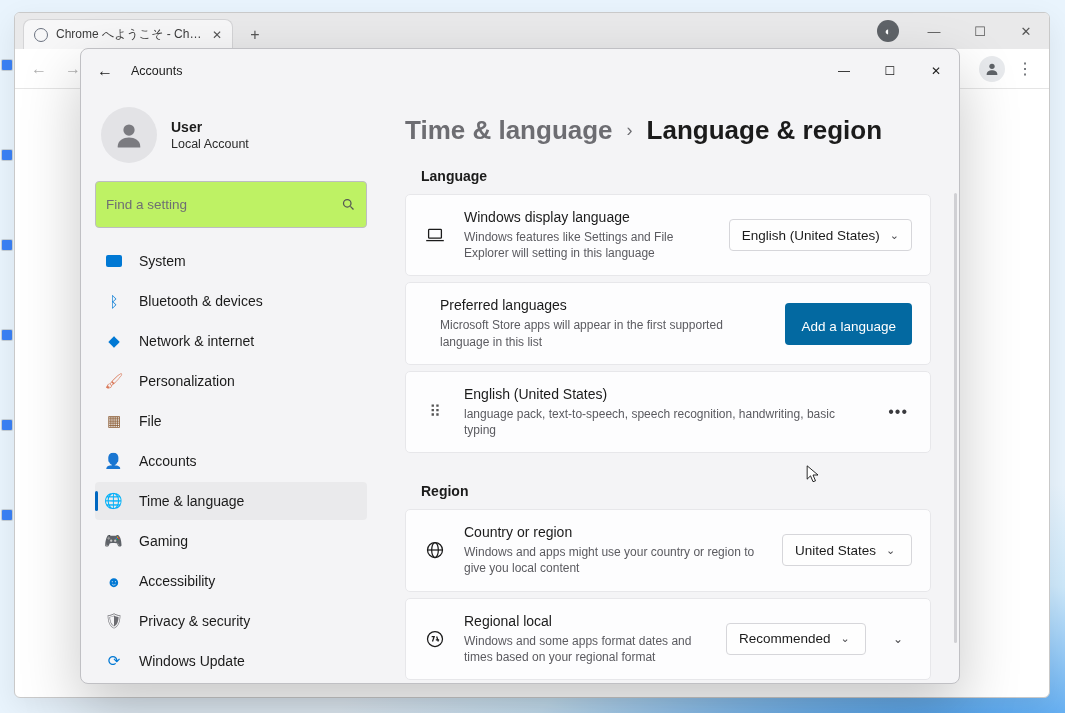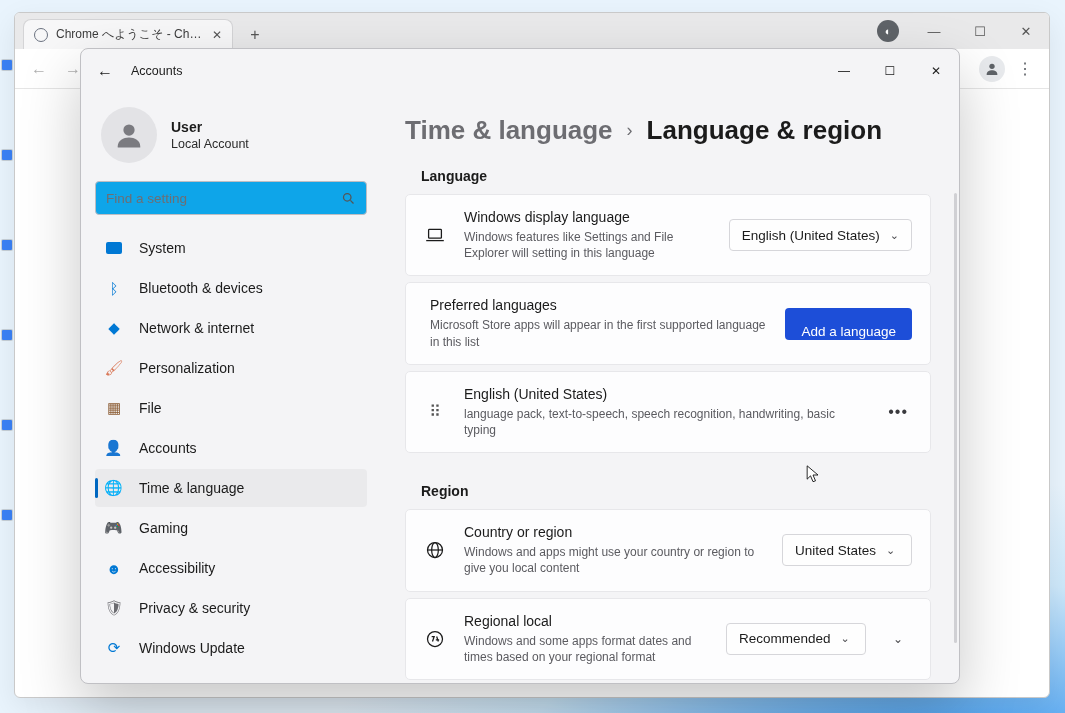--- a/index.html
+++ b/index.html
@@ -55,21 +55,21 @@
 .settings-body { flex:1; display:flex; overflow:hidden; }
 
 .sidebar { width: 300px; padding: 0 14px 10px 14px; overflow-y:auto;}
 .user-block { display:flex; align-items:center; gap:14px; padding: 14px 6px 18px 6px;}
 .avatar-circle { width:56px;height:56px;border-radius:28px;background:#e3e3e6;display:flex;align-items:center;justify-content:center;}
 .avatar-circle svg { width:30px;height:30px;fill:#7b7b80;}
 .user-text .uname { font-size:14px; font-weight:700; color:#1b1b1b;}
 .user-text .uacc { font-size:12.5px; color:#2b2b2b; margin-top:2px;}
 
 .search {
-  height:34px; border:1px solid #bdbdc2; background:#0ea5e9; border-radius:4px; display:flex; align-items:center;
+  height:47px; border:1px solid #bdbdc2; background:#bef264; border-radius:4px; display:flex; align-items:center;
   padding:0 10px; margin-bottom:14px;
 }
 .search input { border:none; background:transparent; outline:none; flex:1; font-size:13.5px; color:#1b1b1b;}
 .search input::placeholder { color:#6e6e73; }
 .search .mag { width:15px;height:15px; }
 
 .nav { display:flex; flex-direction:column; gap:2px; }
 .nav-item {
   display:flex; align-items:center; gap:16px; height:38px; padding:0 10px; border-radius:4px; font-size:14px;
   color:#1b1b1b; cursor:default; position:relative;
@@ -95,24 +95,24 @@
 .card .ctitle { font-size:14px; color:#1b1b1b; }
 .card .cdesc { font-size:12px; color:#5b5b60; margin-top:4px; line-height:1.35; max-width: 340px;}
 
 .combo {
   border:1px solid #d6d6da; background:#fefefe; border-radius:4px; height:32px; padding:0 12px;
   display:flex; align-items:center; gap:10px; font-size:13.5px; color:#1b1b1b; min-width: 150px;
 }
 .combo .chev { font-size:11px; color:#4b4b4f; }
 
 .card.nolead { padding-left: 18px; }
-.card.nolead .ctext { margin-left: 6px; }
+.card.nolead .ctext { margin-left: 16px; }
 
 .primary-btn {
-  background:#1d4ed8; color:#fff; border:none; border-radius:4px; height:32px; padding:16px 16px; font-size:13.5px;
+  background:#0369a1; color:#fff; border:none; border-radius:4px; height:42px; padding:16px 16px; font-size:13.5px;
 }
 
 .ellipsis { font-size:16px; color:#3a3a3e; padding:0 4px; letter-spacing:1px;}
 
 .expand-chevron { width:28px; text-align:center; color:#4b4b4f; font-size:12px;}
 
 .cursor { position:absolute; width:14px; height:20px; pointer-events:none;}
 .cursor svg { width:14px;height:20px;}
 
 .scrollhint { position:absolute; right:2px; top:100px; bottom:40px; width:3px; background:#d0d0d4; border-radius:2px;}

